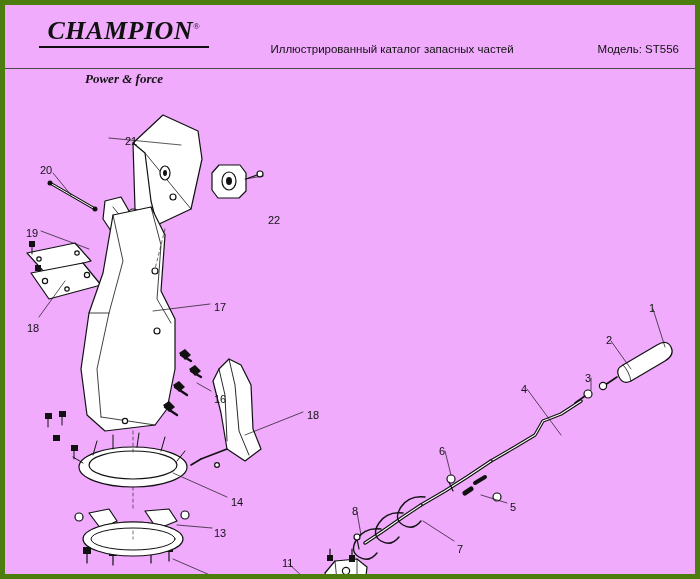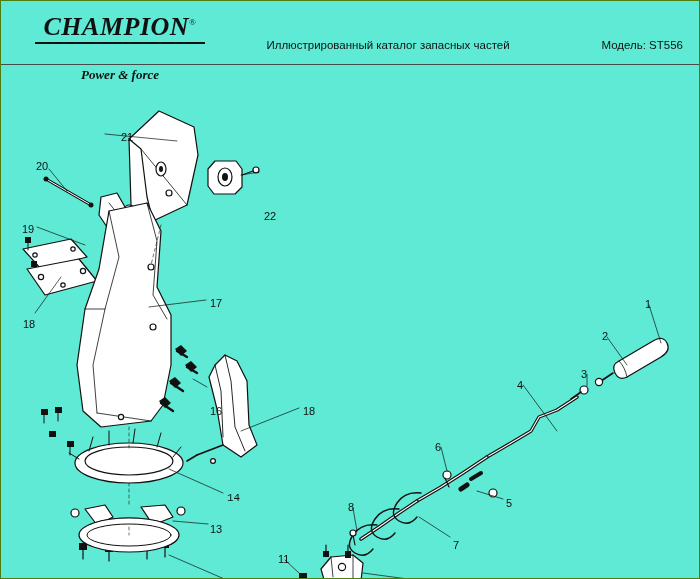--- a/index.html
+++ b/index.html
@@ -4,22 +4,22 @@
 <style>
   html, body {
     margin: 0;
     padding: 0;
     background: #ffffff;
   }
   #page {
     position: relative;
     width: 700px;
     height: 579px;
-    background: #5eead4;
-    border: 1px solid #4d7c0f;
+    background: #f0abfc;
+    border: 5px solid #4d7c0f;
     box-sizing: border-box;
     font-family: "Liberation Sans", sans-serif;
     overflow: hidden;
   }
   
   #header {
     position: absolute;
     left: 0; top: 0;
     width: 100%;
     height: 64px;
@@ -329,23 +329,23 @@
     <div class="callout" style="left:580px; top:303px;">3</div>
     <div class="callout" style="left:516px; top:314px;">4</div>
     <div class="callout" style="left:505px; top:432px;">5</div>
     <div class="callout" style="left:434px; top:376px;">6</div>
     <div class="callout" style="left:452px; top:474px;">7</div>
     <div class="callout" style="left:347px; top:436px;">8</div>
 
     <div class="callout" style="left:277px; top:488px;">11</div>
 
     <div class="callout" style="left:209px; top:458px;">13</div>
-    <div class="callout" style="left:226px; top:427px;font-family:Liberation Mono, monospace;">14</div>
+    <div class="callout" style="left:226px; top:427px;">14</div>
     <div class="callout" style="left:302px; top:340px;">18</div>
-    <div class="callout" style="left:209px; top:324px;margin-top:16px;">16</div>
+    <div class="callout" style="left:209px; top:324px;">16</div>
     <div class="callout" style="left:209px; top:232px;">17</div>
     <div class="callout" style="left:22px;  top:253px;">18</div>
     <div class="callout" style="left:21px;  top:158px;">19</div>
     <div class="callout" style="left:35px;  top:95px;">20</div>
     <div class="callout" style="left:88px;  top:66px;margin-left:32px;">21</div>
     <div class="callout" style="left:263px; top:105px;margin-top:40px;">22</div>
 
   </div>
 </div>
 

